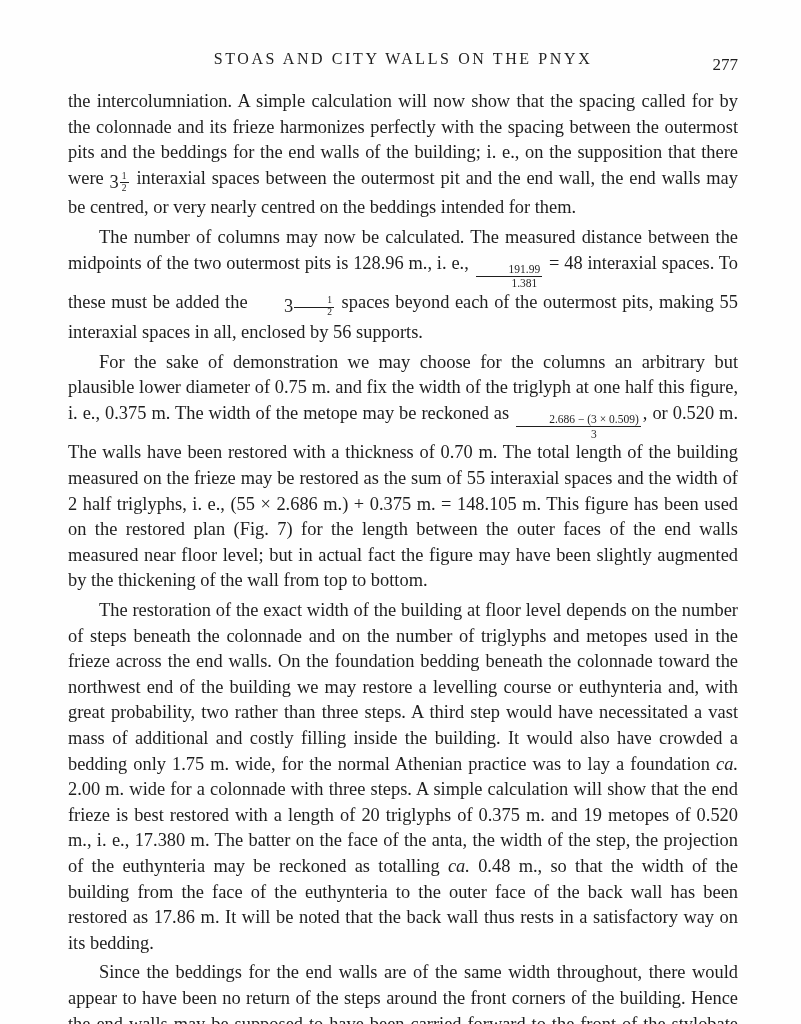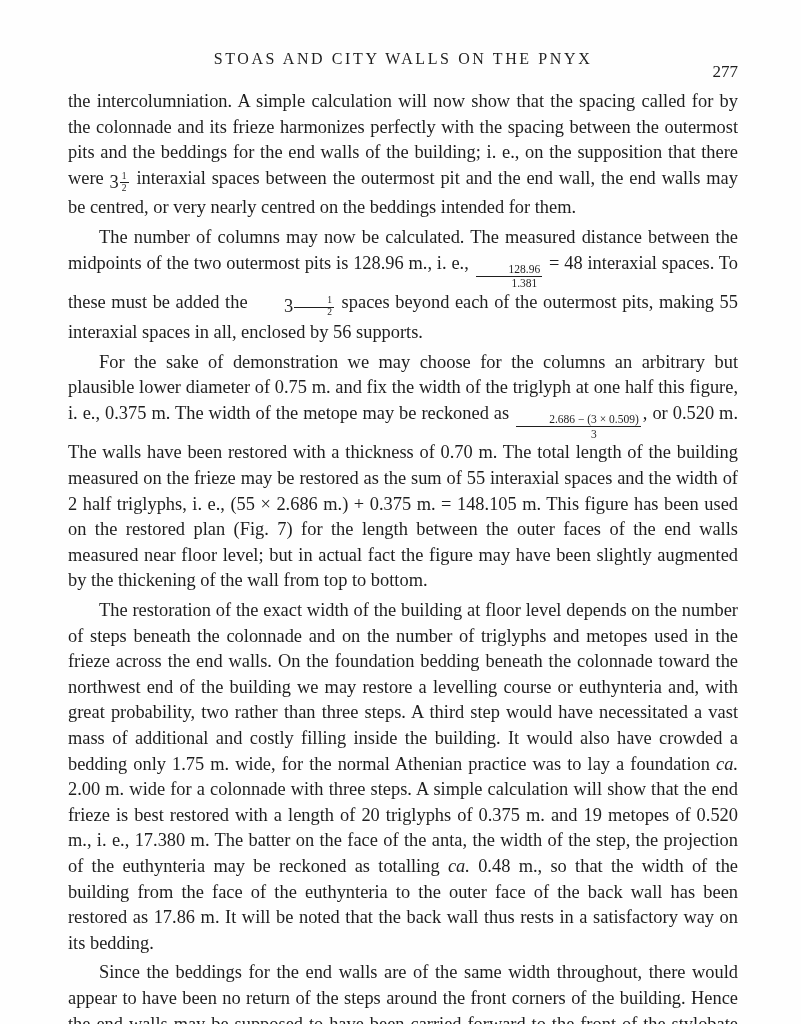--- a/index.html
+++ b/index.html
@@ -31,21 +31,21 @@
     font-size: 16px;
     letter-spacing: 2.6px;
     white-space: nowrap;
   }
   .running-head .head-title {
     display: inline-block;
   }
   .running-head .page-number {
     position: absolute;
     right: 4px;
-    top: 12px;
+    top: 5px;
     font-size: 17px;
     letter-spacing: 0;
   }
   .body-text {
     margin-top: 15px;
     font-size: 18.4px;
     line-height: 25.6px;
     text-align: justify;
   }
   .body-text p {
@@ -95,21 +95,21 @@
     <div class="body-text">
         <p>the intercolumniation.  A simple calculation will now show that the spacing called for by the colonnade and its frieze harmonizes perfectly with the spacing between the outermost pits and the beddings for the end walls of the building; i. e., on the supposition that there were <span class="mixedwrap">
             <span>3</span>
             <span class="frac small">
               <span class="num">1</span>
               <span class="den">2</span>
             </span>
           </span> interaxial spaces between the outermost pit and the end wall, the end walls may be centred, or very nearly centred on the beddings intended for them.</p>
         <p class="indent">The number of columns may now be calculated.  The measured distance between the midpoints of the two outermost pits is 128.96 m., i. e., <span class="mixedwrap">
             <span class="frac">
-              <span class="num">128.96</span>
+              <span class="num">191.99</span>
               <span class="den">1.381</span>
             </span>
           </span> = 48 interaxial spaces. To these must be added the <span class="mixedwrap">
             <span>3</span>
             <span class="frac small">
               <span class="num">1</span>
               <span class="den">2</span>
             </span>
           </span> spaces beyond each of the outermost pits, making 55 interaxial spaces in all, enclosed by 56 supports.</p>
         <p class="indent">For the sake of demonstration we may choose for the columns an arbitrary but plausible lower diameter of 0.75 m. and fix the width of the triglyph at one half this figure, i. e., 0.375 m.  The width of the metope may be reckoned as <span class="mixedwrap">

